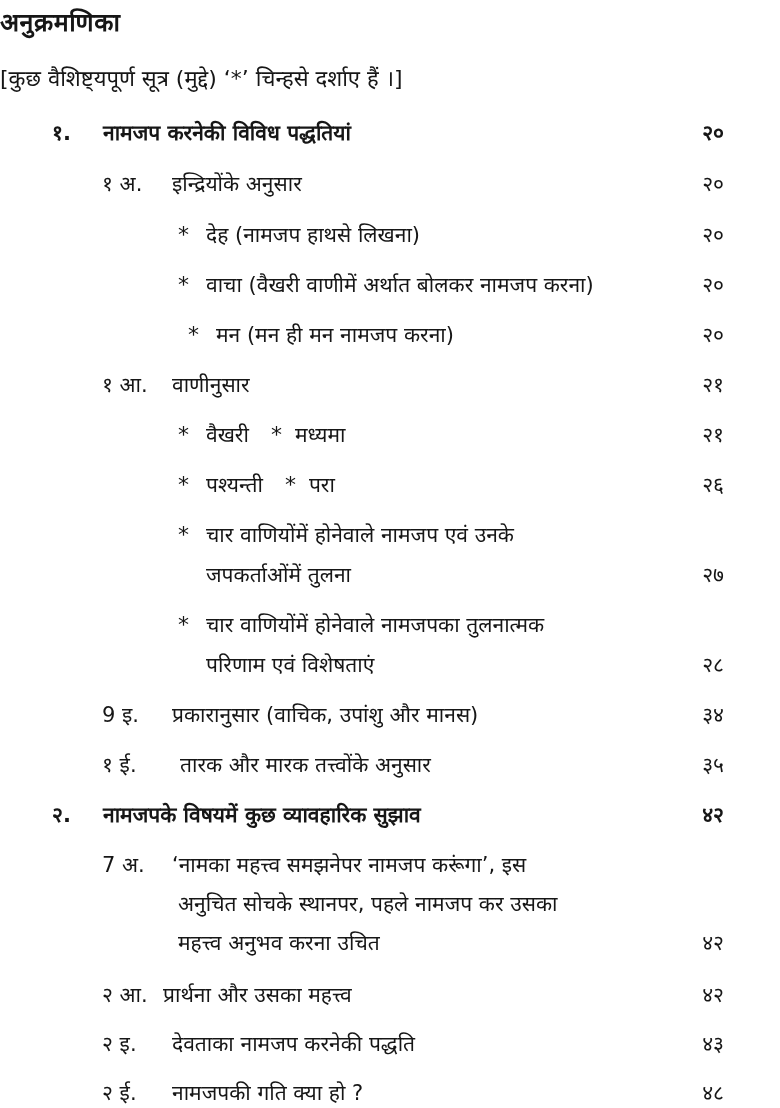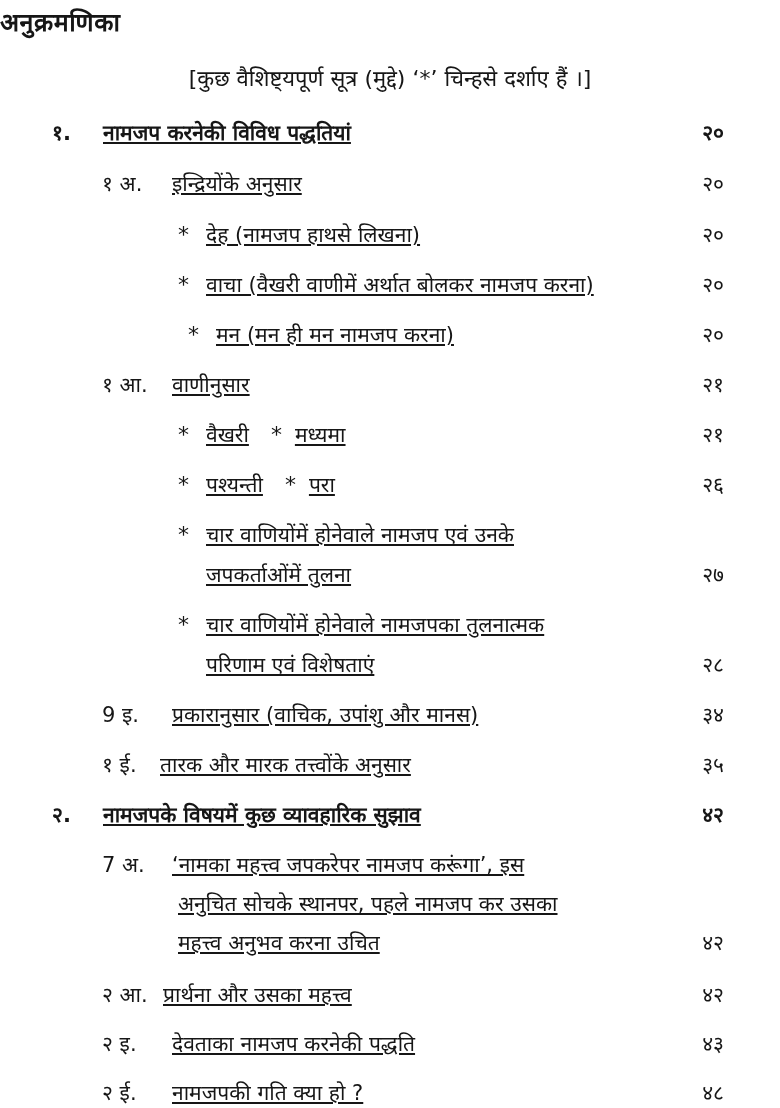--- a/index.html
+++ b/index.html
@@ -5,26 +5,26 @@
   html, body { margin: 0; padding: 0; background: #ffffff; }
   body {
     width: 780px; height: 1108px; overflow: hidden; position: relative;
     font-family: "DejaVu Sans", sans-serif; color: #161616;
   }
   .title {
     position: absolute; left: 0; top: 4px; width: 780px; text-align: left;
     font-size: 25px; font-weight: bold; letter-spacing: 0.5px;
   }
   .note {
-    position: absolute; left: 0; top: 62px; width: 780px; text-align: center;
+    position: absolute; left: 0; top: 62px; width: 780px; text-align: left;
     font-size: 22px;
   }
   .row { position: absolute; left: 0; width: 780px; font-size: 21px; line-height: 26px; }
   .row .num { position: absolute; white-space: nowrap; }
-  .row .txt { position: absolute; white-space: nowrap; text-decoration: underline; }
+  .row .txt { position: absolute; white-space: nowrap; }
   .row .pg  { position: absolute; right: 56px; text-align: right; }
   .bold { font-weight: bold; }
   .star { display: inline-block; width: 28px; font-size: 22px; }
   .star2 { display: inline-block; width: 24px; margin-left: 22px; font-size: 22px; }
 </style>
 </head>
 <body>
 
 <div class="title">अनुक्रमणिका</div>
 <div class="note">[कुछ वैशिष्ट्यपूर्ण सूत्र (मुद्दे) ‘*’ चिन्हसे दर्शाए हैं ।]</div>
@@ -81,32 +81,32 @@
   <span class="pg">२८</span>
 </div>
 
 <div class="row" style="top:702px">
   <span class="num" style="left:102px">9 इ.</span>
   <span class="txt" style="left:172px">प्रकारानुसार (वाचिक, उपांशु और मानस)</span>
   <span class="pg">३४</span>
 </div>
 <div class="row" style="top:752px">
   <span class="num" style="left:102px">१ ई.</span>
-  <span class="txt" style="left:160px">तारक और मारक तत्त्वोंके अनुसार</span>
+  <span class="txt" style="left:180px">तारक और मारक तत्त्वोंके अनुसार</span>
   <span class="pg">३५</span>
 </div>
 
 <div class="row bold" style="top:802px">
   <span class="num" style="left:52px">२.</span>
   <span class="txt" style="left:103px">नामजपके विषयमें कुछ व्यावहारिक सुझाव</span>
   <span class="pg">४२</span>
 </div>
 <div class="row" style="top:852px">
   <span class="num" style="left:102px">7 अ.</span>
-  <span class="txt" style="left:172px">‘नामका महत्त्व जपकरेपर नामजप करूंगा’, इस</span>
+  <span class="txt" style="left:172px">‘नामका महत्त्व समझनेपर नामजप करूंगा’, इस</span>
 </div>
 <div class="row" style="top:891px">
   <span class="txt" style="left:178px">अनुचित सोचके स्थानपर, पहले नामजप कर उसका</span>
 </div>
 <div class="row" style="top:930px">
   <span class="txt" style="left:178px">महत्त्व अनुभव करना उचित</span>
   <span class="pg">४२</span>
 </div>
 <div class="row" style="top:982px">
   <span class="num" style="left:102px">२ आ.</span>

